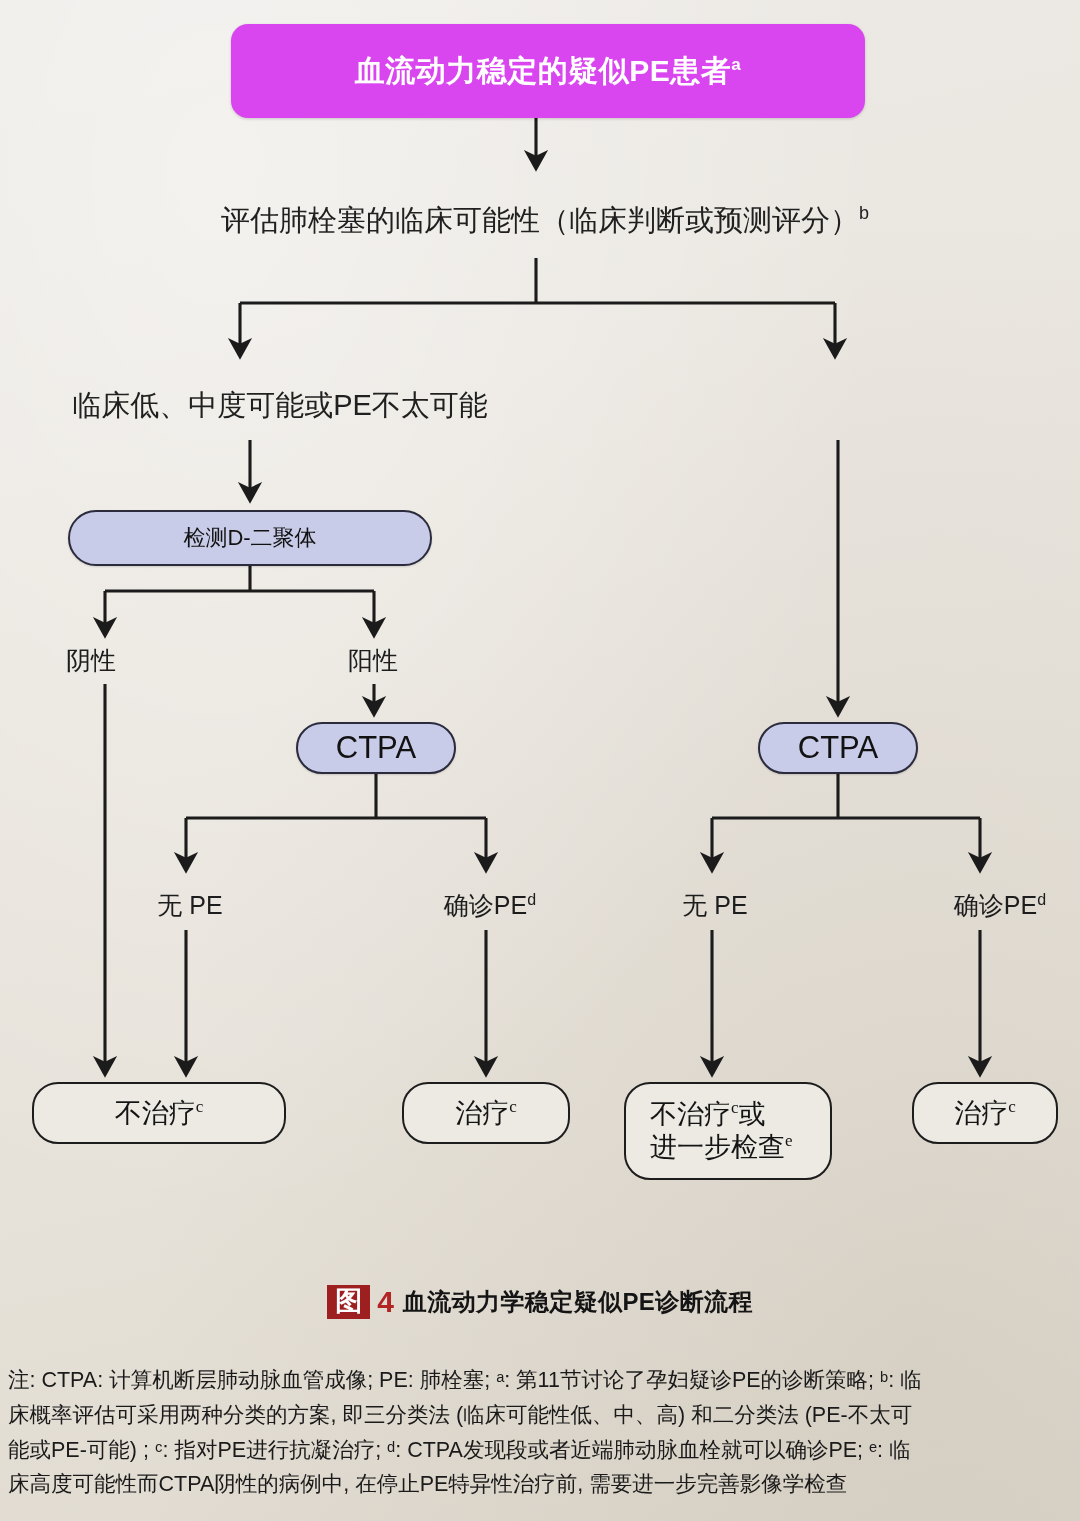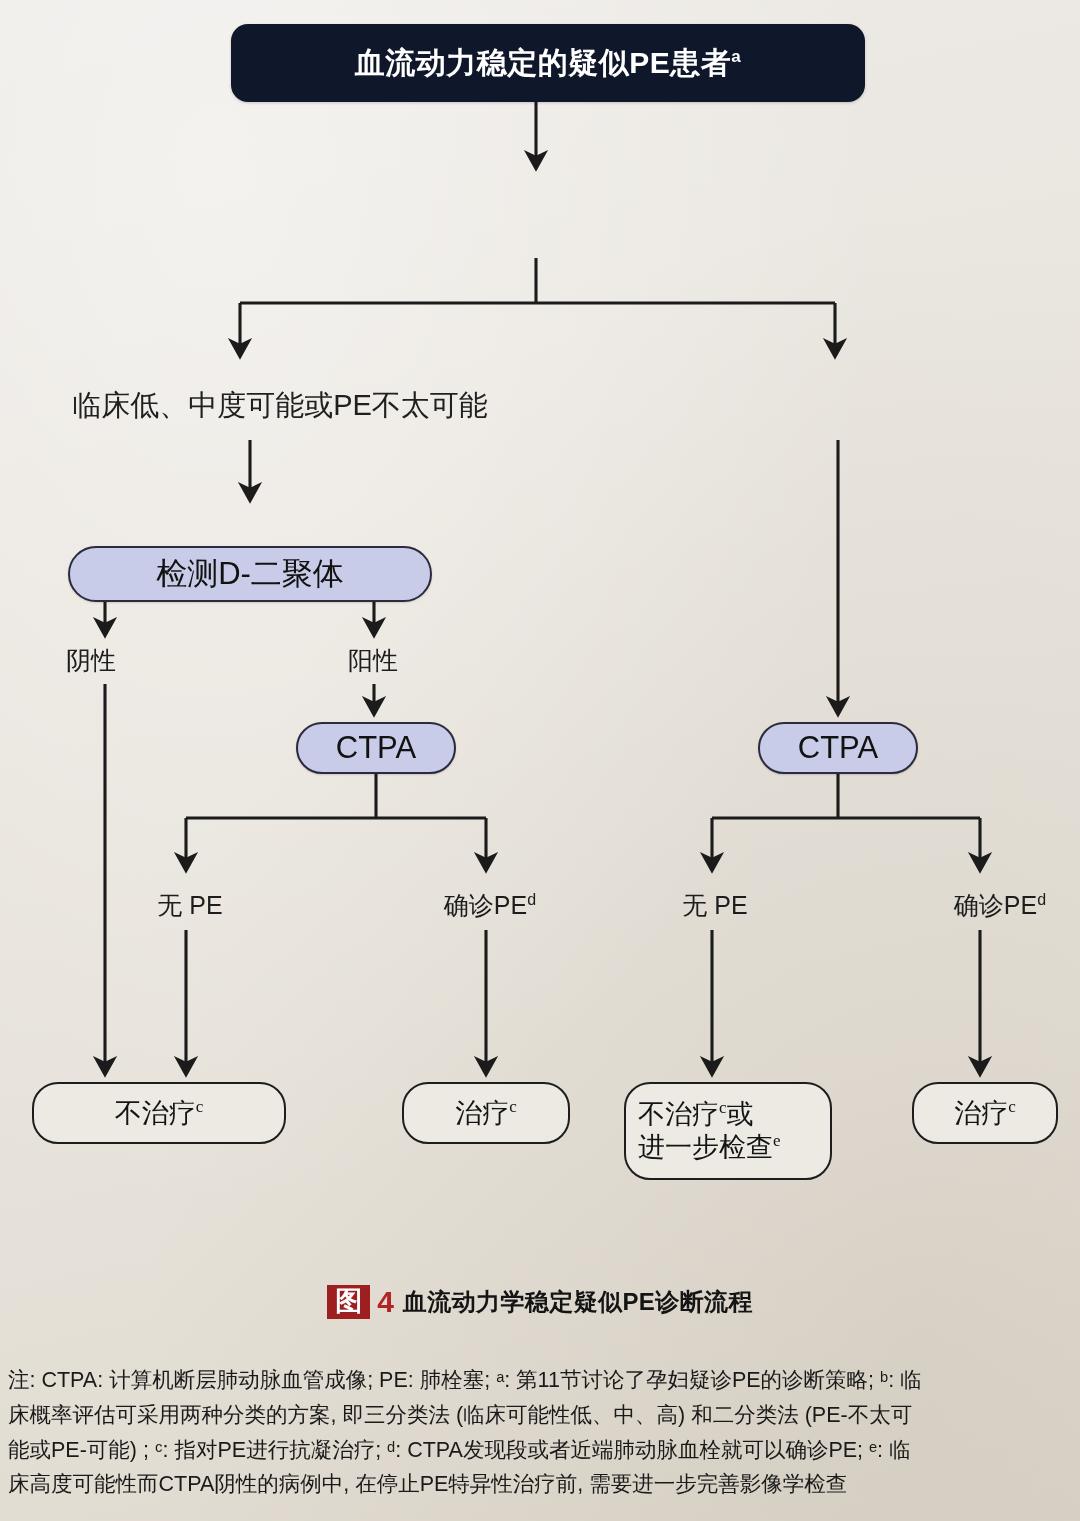--- a/index.html
+++ b/index.html
@@ -44,22 +44,22 @@
     display: flex;
     align-items: center;
     justify-content: center;
     text-align: center;
     line-height: 1.22;
   }
 
   
   #header-pill {
     left: 231px; top: 24px;
-    width: 634px; height: 78px;
-    background: #0f172a;
+    width: 634px; height: 94px;
+    background: #d946ef;
     border-radius: 17px;
     color: #ffffff;
     font-size: 30px;
     font-weight: 700;
     letter-spacing: 0.5px;
     box-shadow: 0 1px 3px rgba(0,0,0,0.18);
   }
   #header-pill .sup { font-size: 17px; vertical-align: super; font-weight: 700; }
 
   
@@ -95,22 +95,21 @@
     background: #c8cce8;
     border: 2.5px solid #2b2b3d;
     border-radius: 40px;
     color: #121212;
     font-weight: 400;
     box-shadow: 0 1px 2px rgba(0,0,0,0.14);
   }
   #ddimer-box {
     left: 68px; top: 510px;
     width: 364px; height: 56px;
-    font-size: 31px;
-    margin-top: 36px;
+    font-size: 22px;
   }
   #ctpa-left-box {
     left: 296px; top: 722px;
     width: 160px; height: 52px;
     font-size: 31px;
   }
   #ctpa-right-box {
     left: 758px; top: 722px;
     width: 160px; height: 52px;
     font-size: 31px;
@@ -125,21 +124,21 @@
     color: #141414;
     flex-direction: column;
     padding: 4px 10px;
     font-family: Liberation Serif, serif;
   }
   .outcome-box .sup { font-size: 17px; vertical-align: super; }
   .outcome-box .ln { display: block; white-space: nowrap; }
 
   #out-1 { left: 32px;  top: 1082px; width: 254px; height: 62px; }
   #out-2 { left: 402px; top: 1082px; width: 168px; height: 62px; }
-  #out-3 { left: 624px; top: 1082px; width: 208px; height: 98px; text-align: left; align-items: flex-start; justify-content: center; padding-left: 12px; }
+  #out-3 { left: 624px; top: 1082px; width: 208px; height: 98px; text-align: left; align-items: flex-start; justify-content: center; padding-left: 24px; }
   #out-4 { left: 912px; top: 1082px; width: 146px; height: 62px; }
 
   
   #figure-caption {
     position: absolute;
     left: 0; top: 1285px;
     width: 1080px;
     text-align: center;
     z-index: 3;
     white-space: nowrap;
@@ -235,20 +234,23 @@
     <line x1="980" y1="930" x2="980" y2="1066" marker-end="url(#arrowhead)"></line>
   </g>
 </svg>
 
 <div id="diagram-layer">
 
   <div class="node" id="header-pill">
     <span><span>血流动力稳定的疑似PE患者</span><sup class="sup">a</sup></span>
   </div>
 
+  <div class="node plain-text" id="assess-text">
+    <span><span>评估肺栓塞的临床可能性（临床判断或预测评分）</span><sup class="sup">b</sup></span>
+  </div>
 
   <div class="node plain-text" id="branch-left-label">临床低、中度可能或PE不太可能</div>
 
   <div class="node lavender-box" id="ddimer-box">检测D-二聚体</div>
 
   <div class="node small-label" id="dd-neg-label">阴性</div>
   <div class="node small-label" id="dd-pos-label">阳性</div>
 
   <div class="node lavender-box" id="ctpa-left-box">CTPA</div>
   <div class="node lavender-box" id="ctpa-right-box">CTPA</div>

